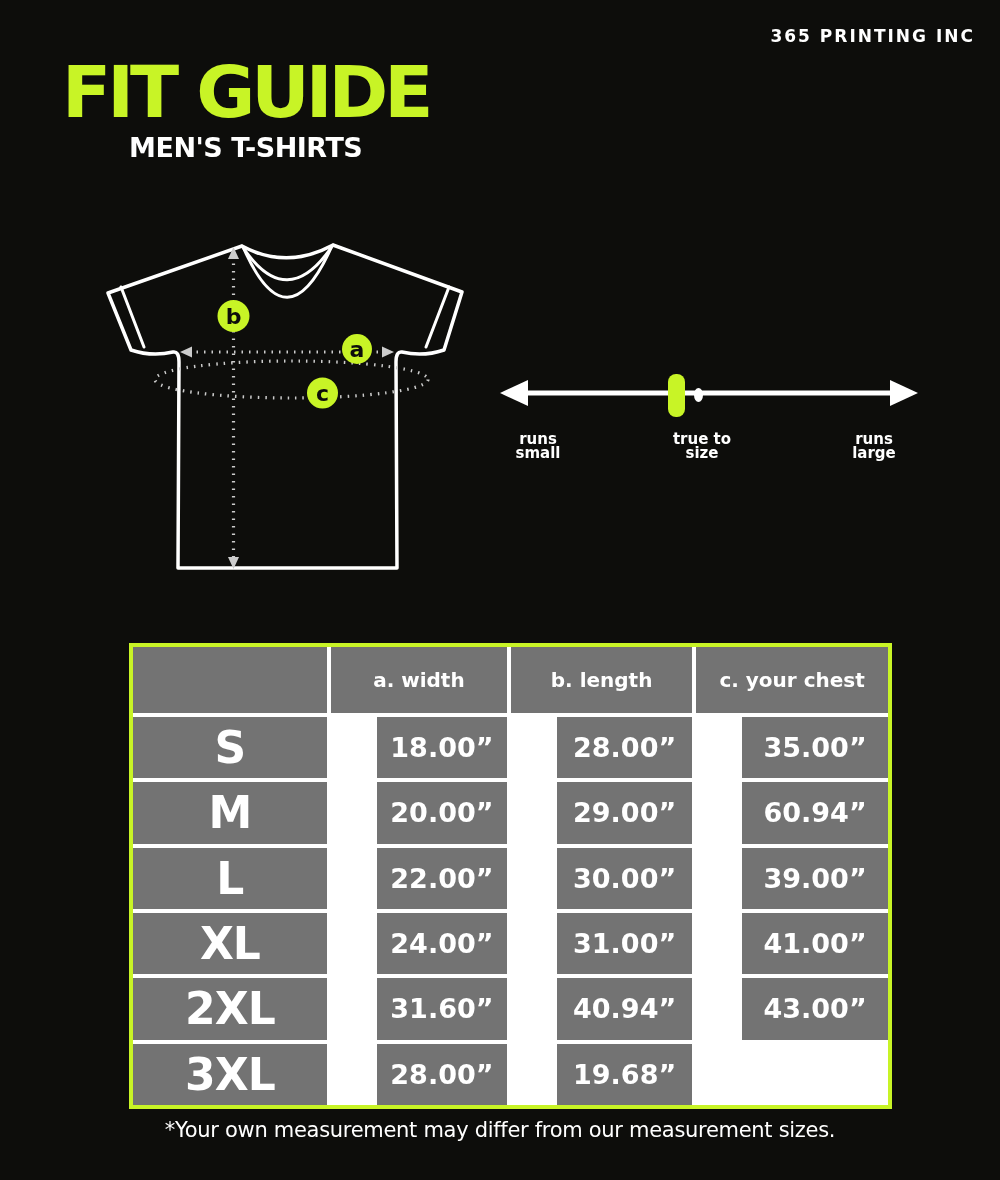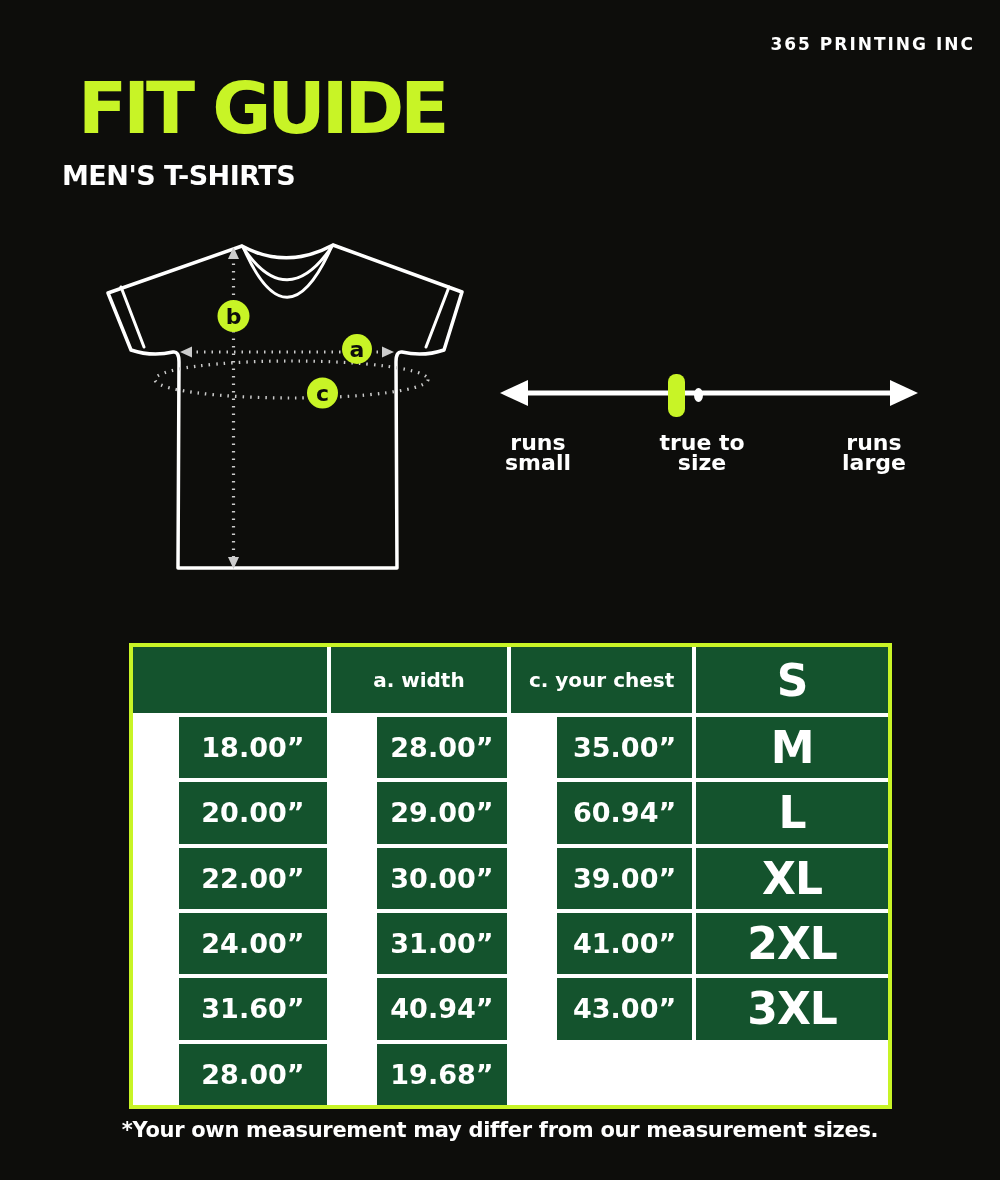--- a/index.html
+++ b/index.html
@@ -3,57 +3,57 @@
 <meta charset="utf-8">
 <style>
   html,body{margin:0;padding:0;}
   body{
     width:1000px;height:1180px;position:relative;overflow:hidden;
     background:#0d0d0b;color:#fff;
     font-family:"DejaVu Sans","Liberation Sans",sans-serif;
   }
   .brand{
     position:absolute;top:26px;right:25px;
-    font-size:17px;font-weight:bold;letter-spacing:2px;white-space:nowrap;margin-top:8px;
+    font-size:17px;font-weight:bold;letter-spacing:2px;white-space:nowrap;
   }
   .header{position:absolute;left:62px;top:56px;display:inline-block;}
   .title{
-    margin:16px;font-size:72px;line-height:1;font-weight:bold;
+    margin:0;font-size:72px;line-height:1;font-weight:bold;
     letter-spacing:-4px;color:#c8f426;white-space:nowrap;
   }
   .subtitle{
-    margin-top:4px;text-align:left;font-size:27px;font-weight:bold;
+    margin-top:4px;text-align:center;font-size:27px;font-weight:bold;
     letter-spacing:-0.5px;color:#fff;white-space:nowrap;
   }
   .shirt-wrap{position:absolute;left:90px;top:230px;width:390px;height:360px;}
   .scale-wrap{position:absolute;left:490px;top:340px;width:460px;height:150px;}
   .scale-label{
     position:absolute;top:93px;transform:translateX(-50%);
-    text-align:center;font-size:22px;font-weight:bold;line-height:0.9;
+    text-align:center;font-size:15px;font-weight:bold;line-height:0.9;
     white-space:nowrap;
   }
   .scale-label.l{left:48px;}
   .scale-label.c{left:212px;}
   .scale-label.r{left:384px;}
   .size-table{
     position:absolute;left:129px;top:643px;width:763px;height:466px;
     box-sizing:border-box;border:4px solid #c8f426;background:#ffffff;
     display:grid;grid-template-columns:199fr 181fr 186fr 197fr;
     grid-template-rows:66px repeat(6,1fr);gap:4px;
   }
   .cell{
-    background:#14532d;display:flex;align-items:center;justify-content:center;
+    background:#737373;display:flex;align-items:center;justify-content:center;
     font-weight:bold;color:#fff;
   }
   .cell.head{font-size:20px;}
   .cell.size{font-size:44px;letter-spacing:-1px;}
   .cell.val{font-size:27px;margin-left:46px;}
   .footnote{
     position:absolute;left:0;top:1118px;width:1000px;text-align:center;
-    font-size:21px;font-weight:bold;letter-spacing:-0.3px;
+    font-size:21px;font-weight:normal;letter-spacing:-0.3px;
   }
 </style>
 </head>
 <body>
 
 <div class="brand">365 PRINTING INC</div>
 
 <div class="header">
   <h1 class="title">FIT GUIDE</h1>
   <div class="subtitle">MEN'S T-SHIRTS</div>
@@ -113,20 +113,21 @@
   </div>
   <div class="scale-label r">
     <div>runs</div>
     <div>large</div>
   </div>
 </div>
 
 <div class="size-table">
   <div class="cell head"></div>
   <div class="cell head">a. width</div>
+  <div class="cell head">b. length</div>
   <div class="cell head">c. your chest</div>
 
   <div class="cell size">S</div>
   <div class="cell val">18.00”</div>
   <div class="cell val">28.00”</div>
   <div class="cell val">35.00”</div>
 
   <div class="cell size">M</div>
   <div class="cell val">20.00”</div>
   <div class="cell val">29.00”</div>

